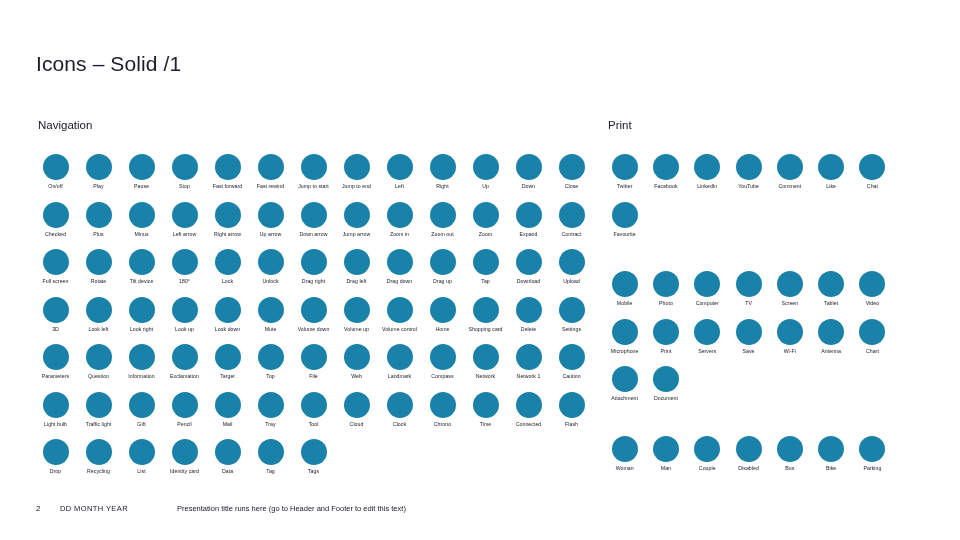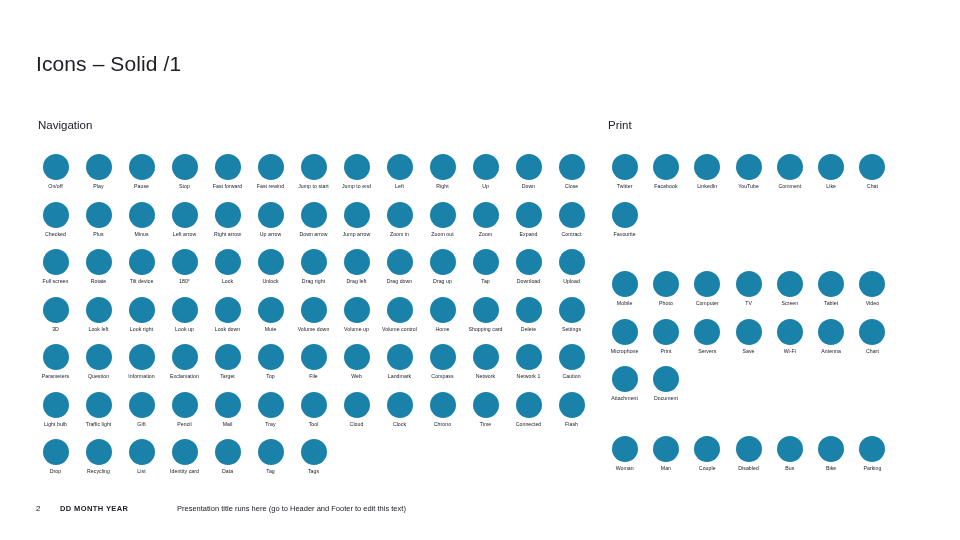--- a/index.html
+++ b/index.html
@@ -106,21 +106,20 @@
     font-size: 8px;
     color: #20202c;
   }
   .footer-date {
     position: absolute;
     left: 60px;
     top: 0;
     font-size: 7.5px;
     letter-spacing: 0.4px;
     color: #20202c;
-    font-weight: bold;
   }
   .footer-note {
     position: absolute;
     left: 177px;
     top: 0;
     font-size: 7.5px;
     color: #20202c;
   }
 </style>
 </head>

